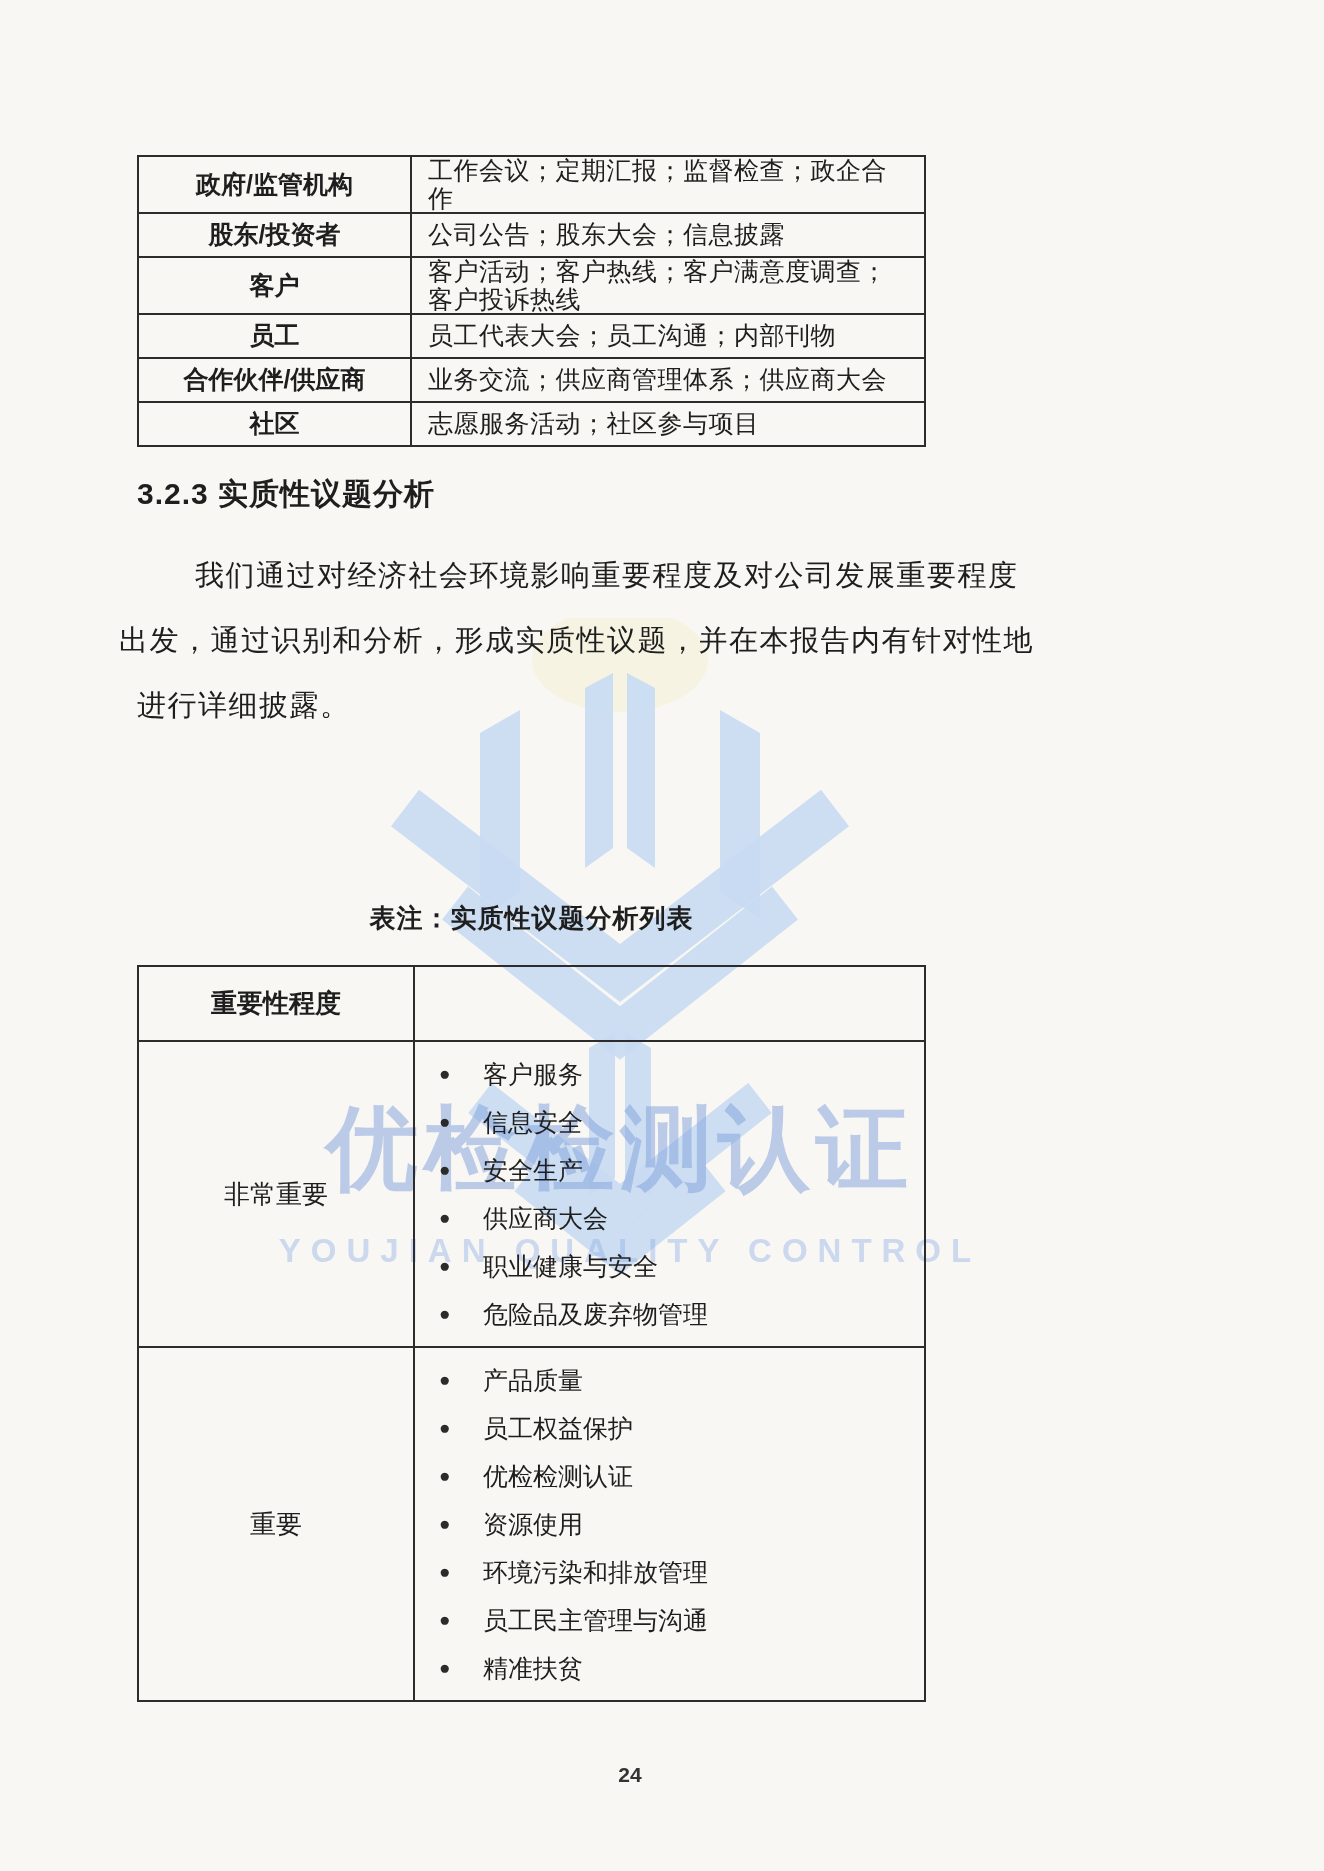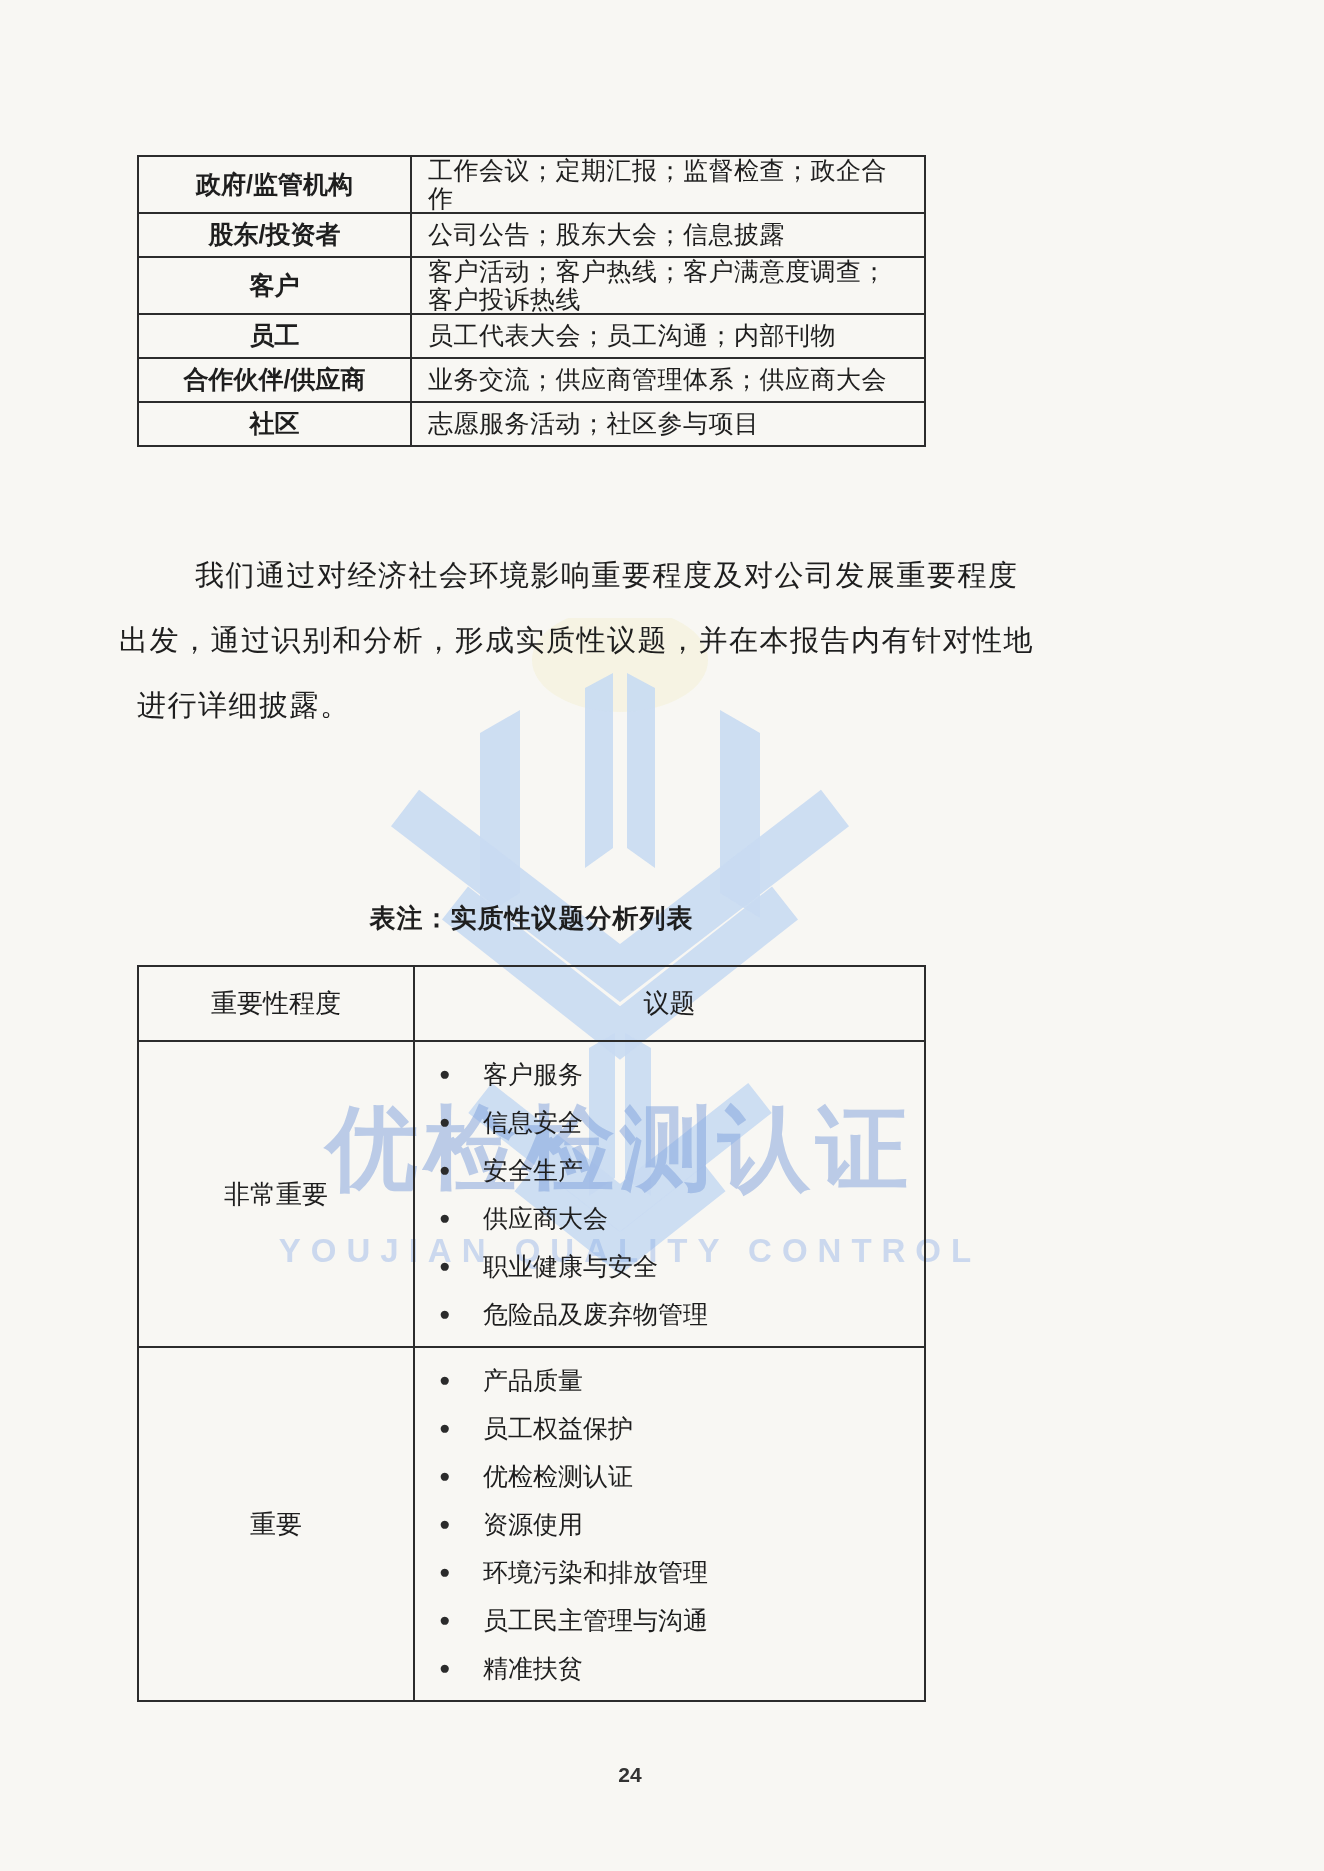--- a/index.html
+++ b/index.html
@@ -59,21 +59,21 @@
     position:absolute;left:137px;top:965px;width:789px;
     border:2.5px solid #2c2c2c;box-sizing:border-box;
   }
   .t2 .hrow{display:flex;border-bottom:2.5px solid #2c2c2c;height:73px;}
   .t2 .cell-l{
     width:276px;flex:0 0 276px;border-right:2.5px solid #2c2c2c;
     display:flex;align-items:center;justify-content:center;
     font-size:26px;box-sizing:border-box;
   }
   .t2 .cell-r{flex:1;display:flex;align-items:center;justify-content:center;font-size:26px;}
-  .t2 .hrow .cell-l,.t2 .hrow .cell-r{font-weight:normal;}
+  .t2 .hrow .cell-l,.t2 .hrow .cell-r{font-weight:bold;}
   .t2 .grow{display:flex;border-bottom:2.5px solid #2c2c2c;}
   .t2 .grow:last-child{border-bottom:none;}
   .t2 .topics{flex:1;padding:8px 0;}
   .bullet-item{height:48px;display:flex;align-items:center;padding-left:24px;font-size:25px;}
   .bullet-item .marker{width:44px;flex:0 0 44px;font-size:19px;color:#2b2b2b;}
 
   .pageno{
     position:absolute;left:0;top:1763px;width:1260px;
     text-align:center;font-size:21px;font-weight:bold;color:#333;
   }
@@ -125,30 +125,30 @@
         <td class="c1">合作伙伴/供应商</td>
         <td class="c2">业务交流；供应商管理体系；供应商大会</td>
       </tr>
       <tr>
         <td class="c1">社区</td>
         <td class="c2">志愿服务活动；社区参与项目</td>
       </tr>
     </tbody>
   </table>
 
+  <div class="heading">3.2.3 实质性议题分析</div>
   <div class="para-line pl0">我们通过对经济社会环境影响重要程度及对公司发展重要程度</div>
   <div class="para-line pl1">出发，通过识别和分析，形成实质性议题，并在本报告内有针对性地</div>
   <div class="para-line pl2">进行详细披露。</div>
 
   <div class="caption">表注：实质性议题分析列表</div>
 
   <div class="t2">
     <div class="hrow">
       <div class="cell-l">重要性程度</div>
-      <div class="cell-r">议题</div>
     </div>
 
     <div class="grow">
       <div class="cell-l">非常重要</div>
       <div class="topics">
         <div class="bullet-item">
           <span class="marker">●</span>
           <span>客户服务</span>
         </div>
         <div class="bullet-item">

